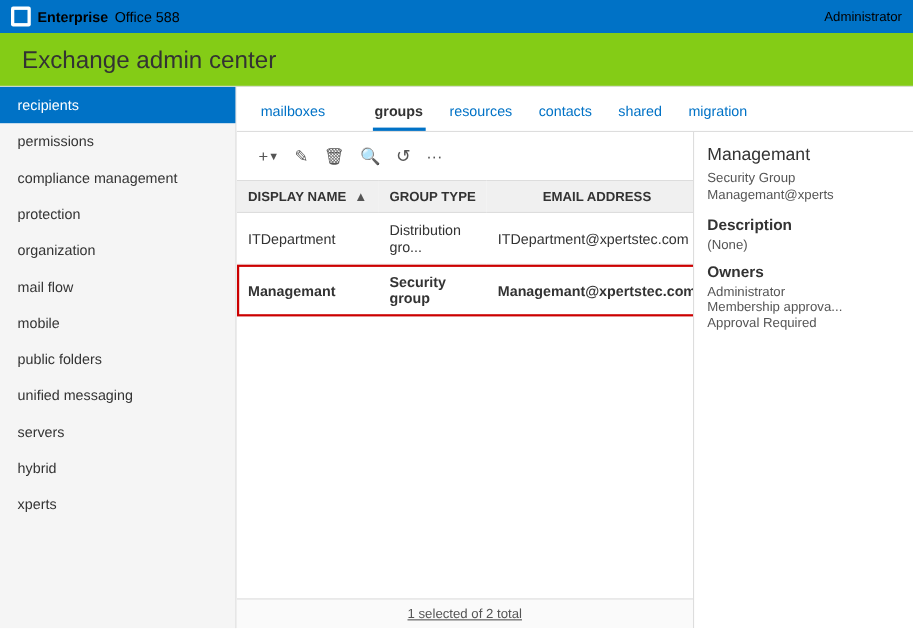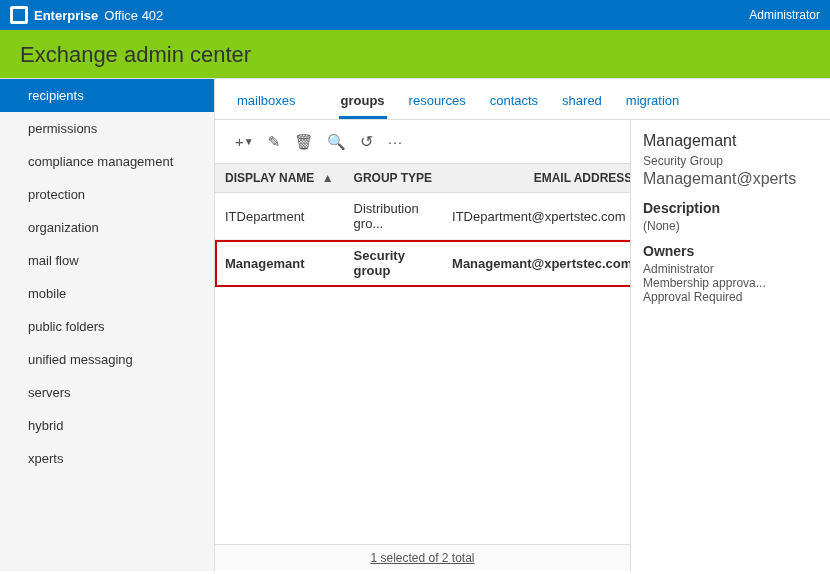--- a/index.html
+++ b/index.html
@@ -6,21 +6,21 @@
     body { font-family: 'Segoe UI', Tahoma, Geneva, Verdana, sans-serif; font-size: 13px; background: #fff; width: 830px; height: 574px; overflow: hidden; }
 
     
     .top-bar {
       background: #0072c6;
       height: 30px;
       display: flex;
       align-items: center;
       justify-content: space-between;
       padding: 0 10px;
-      color: #ffffff;
+      color: #000000;
     }
     .top-bar-left { display: flex; align-items: center; gap: 6px; }
     .top-bar-logo {
       width: 18px; height: 18px;
       background: #fff;
       border-radius: 2px;
       display: flex; align-items: center; justify-content: center;
     }
     .top-bar-logo-inner {
       width: 12px; height: 12px;
@@ -49,21 +49,21 @@
     }
 
     
     .sidebar {
       width: 215px;
       background: #f5f5f5;
       border-right: 1px solid #ddd;
       flex-shrink: 0;
     }
     .sidebar-item {
-      padding: 9px 28px;
+      padding: 9px 16px;
       color: #333;
       cursor: pointer;
       font-size: 13px;
     }
     .sidebar-item.active {
       background: #0072c6;
       color: #fff;
     }
 
     
@@ -136,21 +136,21 @@
     }
     table {
       width: 100%;
       border-collapse: collapse;
     }
     thead th {
       background: #f0f0f0;
       border-bottom: 1px solid #ddd;
       border-top: 1px solid #ddd;
       padding: 7px 10px;
-      text-align: right;
+      text-align: center;
       font-size: 12px;
       font-weight: 600;
       color: #333;
       white-space: nowrap;
     }
     thead th .sort-arrow {
       display: inline-block;
       margin-left: 4px;
       color: #555;
     }
@@ -186,21 +186,21 @@
       font-weight: 400;
       color: #333;
       margin-bottom: 4px;
     }
     .detail-type {
       font-size: 12px;
       color: #555;
       margin-bottom: 2px;
     }
     .detail-email {
-      font-size: 16px;
+      font-size: 12px;
       color: #555;
       margin-bottom: 12px;
       word-break: break-all;
     }
     .detail-section-title {
       font-size: 14px;
       font-weight: 600;
       color: #333;
       margin-top: 10px;
       margin-bottom: 3px;
@@ -223,21 +223,21 @@
   </style>
 </head>
 <body>
 
 <div class="top-bar">
   <div class="top-bar-left">
     <div class="top-bar-logo">
       <div class="top-bar-logo-inner"></div>
     </div>
     <span class="top-bar-title">Enterprise</span>
-    <span class="top-bar-subtitle">Office 402</span>
+    <span class="top-bar-subtitle">Office 588</span>
   </div>
   <div class="top-bar-right">Administrator</div>
 </div>
 
 <div class="app-title-bar">
   <h1>Exchange admin center</h1>
 </div>
 
 <div class="main-layout">
 

